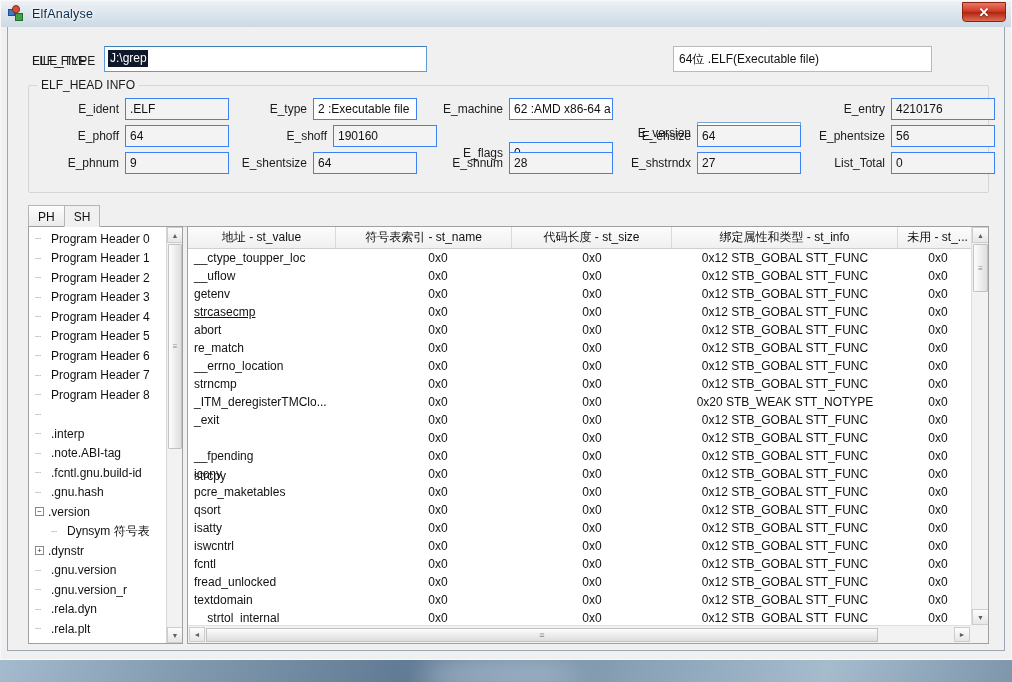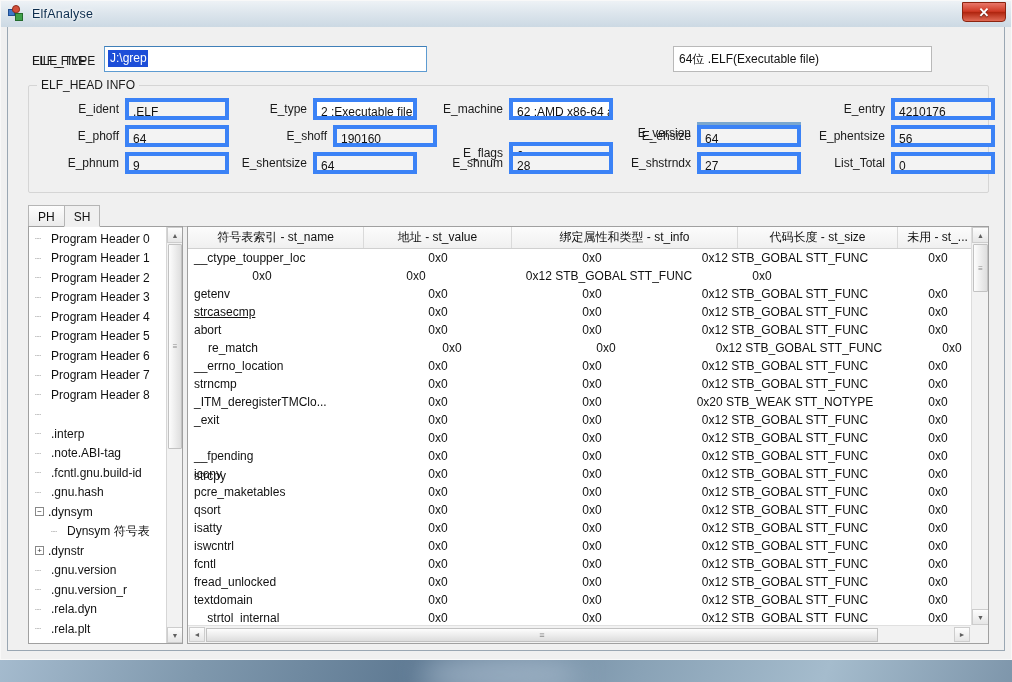--- a/index.html
+++ b/index.html
@@ -58,35 +58,35 @@
   #client {
     position: absolute; left: 6px; top: 26px; right: 6px; bottom: 8px;
     background: #f0f0f0;
     border: 1px solid #9aa7b3;
     border-top: none;
   }
 
   
   .lbl { font-size: 12px; color: #1a1a1a; }
   .tbox {
-    background: #fff; border: 4px solid #3b82f6;
+    background: #fff; border: 1px solid #3b82f6;
     font-size: 12px; color: #111;
     padding: 2px 4px; height: 22px; line-height: 17px;
     overflow: hidden; white-space: nowrap;
   }
   .tbox.ro { background: #f3f3f3; }
 
   #elffile-row { position:absolute; left: 0; top: 14px; width: 100%; height: 40px; }
   #elffile-row .lbl { position:absolute; left: 24px; top: 13px; }
   #elf-file-input {
     position:absolute; left: 96px; top: 5px; width: 323px; height: 26px;
     background: #fff; border: 1px solid #5d9bd1; border-top-color:#3f7fb8;
     padding: 4px 3px; font-size: 12px;
   }
-  #elf-file-input .sel { background: #1d4ed8; color: #fff; padding: 1px 1px 2px 2px; }
+  #elf-file-input .sel { background: #0f172a; color: #fff; padding: 1px 1px 2px 2px; }
   #filetype-lbl { position:absolute; left: 595px; top: 13px; }
   #file-type-input {
     position:absolute; left: 665px; top: 5px; width: 259px; height: 26px;
     background:#fff; border: 1px solid #b9b9b9;
     padding: 4px 5px; font-size: 12px; color:#111;
   }
 
   
   #headgroup {
     position: absolute; left: 20px; top: 58px; right: 15px; height: 108px;
@@ -362,21 +362,21 @@
             <div class="tnode">
               <span class="dots">┈</span>
               <span>.fcntl.gnu.build-id</span>
             </div>
             <div class="tnode">
               <span class="dots">┈</span>
               <span>.gnu.hash</span>
             </div>
             <div class="tnode">
               <span class="expander">−</span>
-              <span>.dynsym</span>
+              <span>.version</span>
             </div>
             <div class="tnode child">
               <span class="dots">┈</span>
               <span>Dynsym 符号表</span>
             </div>
             <div class="tnode">
               <span class="expander">+</span>
               <span>.dynstr</span>
             </div>
             <div class="tnode">
@@ -402,36 +402,37 @@
           </div>
         <div class="vsb">
           <div class="sb-arrow up">▲</div>
           <div class="sb-thumb" style="top:17px;height:205px;">≡</div>
           <div class="sb-arrow down">▼</div>
         </div>
       </div>
 
       <div id="gridpanel">
         <div id="gridhead">
+            <div class="gh" style="width: 148px; flex: 0 0 148px;">地址 - st_value</div>
             <div class="gh" style="width: 176px; flex: 0 0 176px;">符号表索引 - st_name</div>
-            <div class="gh" style="width: 148px; flex: 0 0 148px;">地址 - st_value</div>
+            <div class="gh" style="width: 160px; flex: 0 0 160px;">代码长度 - st_size</div>
             <div class="gh" style="width: 226px; flex: 0 0 226px;">绑定属性和类型 - st_info</div>
-            <div class="gh" style="width: 160px; flex: 0 0 160px;">代码长度 - st_size</div>
             <div class="gh" style="width: 80px; flex: 0 0 80px;">未用 - st_...</div>
             <div class="gh" style="width: 22px; flex: 0 0 22px;">所</div>
           </div>
         <div id="gridbody">
             <div class="grow">
               <div class="gc c0" style="width: 176px; flex: 0 0 176px;">__ctype_toupper_loc</div>
               <div class="gc num" style="width: 148px; flex: 0 0 148px;">0x0</div>
               <div class="gc num" style="width: 160px; flex: 0 0 160px;">0x0</div>
               <div class="gc num" style="width: 226px; flex: 0 0 226px;">0x12  STB_GOBAL  STT_FUNC</div>
               <div class="gc num" style="width: 80px; flex: 0 0 80px;">0x0</div>
             </div>
             <div class="grow">
+              <div class="gc c0" style="width: 176px; flex: 0 0 176px;">__uflow</div>
               <div class="gc num" style="width: 148px; flex: 0 0 148px;">0x0</div>
               <div class="gc num" style="width: 160px; flex: 0 0 160px;">0x0</div>
               <div class="gc num" style="width: 226px; flex: 0 0 226px;">0x12  STB_GOBAL  STT_FUNC</div>
               <div class="gc num" style="width: 80px; flex: 0 0 80px;">0x0</div>
             </div>
             <div class="grow">
               <div class="gc c0" style="width: 176px; flex: 0 0 176px;">getenv</div>
               <div class="gc num" style="width: 148px; flex: 0 0 148px;">0x0</div>
               <div class="gc num" style="width: 160px; flex: 0 0 160px;">0x0</div>
               <div class="gc num" style="width: 226px; flex: 0 0 226px;">0x12  STB_GOBAL  STT_FUNC</div>
@@ -445,21 +446,21 @@
               <div class="gc num" style="width: 80px; flex: 0 0 80px;">0x0</div>
             </div>
             <div class="grow">
               <div class="gc c0" style="width: 176px; flex: 0 0 176px;">abort</div>
               <div class="gc num" style="width: 148px; flex: 0 0 148px;">0x0</div>
               <div class="gc num" style="width: 160px; flex: 0 0 160px;">0x0</div>
               <div class="gc num" style="width: 226px; flex: 0 0 226px;">0x12  STB_GOBAL  STT_FUNC</div>
               <div class="gc num" style="width: 80px; flex: 0 0 80px;">0x0</div>
             </div>
             <div class="grow">
-              <div class="gc c0" style="width: 176px; flex: 0 0 176px; margin-left: 14px;">re_match</div>
+              <div class="gc c0" style="width: 176px; flex: 0 0 176px;">re_match</div>
               <div class="gc num" style="width: 148px; flex: 0 0 148px;">0x0</div>
               <div class="gc num" style="width: 160px; flex: 0 0 160px;">0x0</div>
               <div class="gc num" style="width: 226px; flex: 0 0 226px;">0x12  STB_GOBAL  STT_FUNC</div>
               <div class="gc num" style="width: 80px; flex: 0 0 80px;">0x0</div>
             </div>
             <div class="grow">
               <div class="gc c0" style="width: 176px; flex: 0 0 176px;">__errno_location</div>
               <div class="gc num" style="width: 148px; flex: 0 0 148px;">0x0</div>
               <div class="gc num" style="width: 160px; flex: 0 0 160px;">0x0</div>
               <div class="gc num" style="width: 226px; flex: 0 0 226px;">0x12  STB_GOBAL  STT_FUNC</div>

